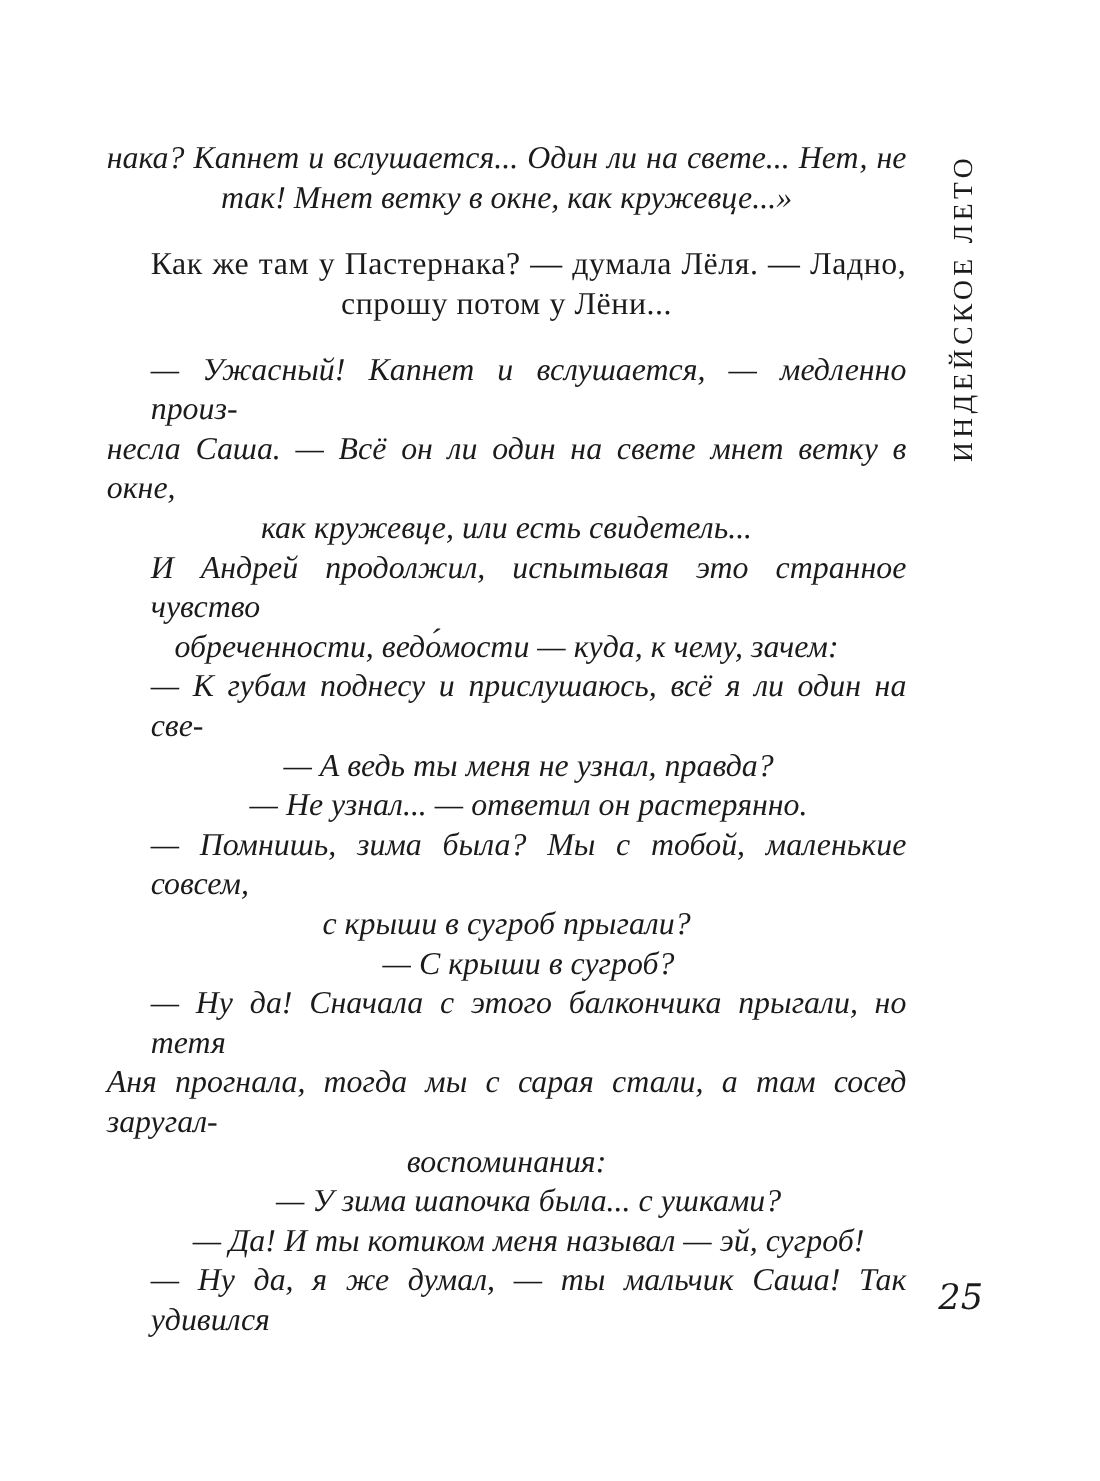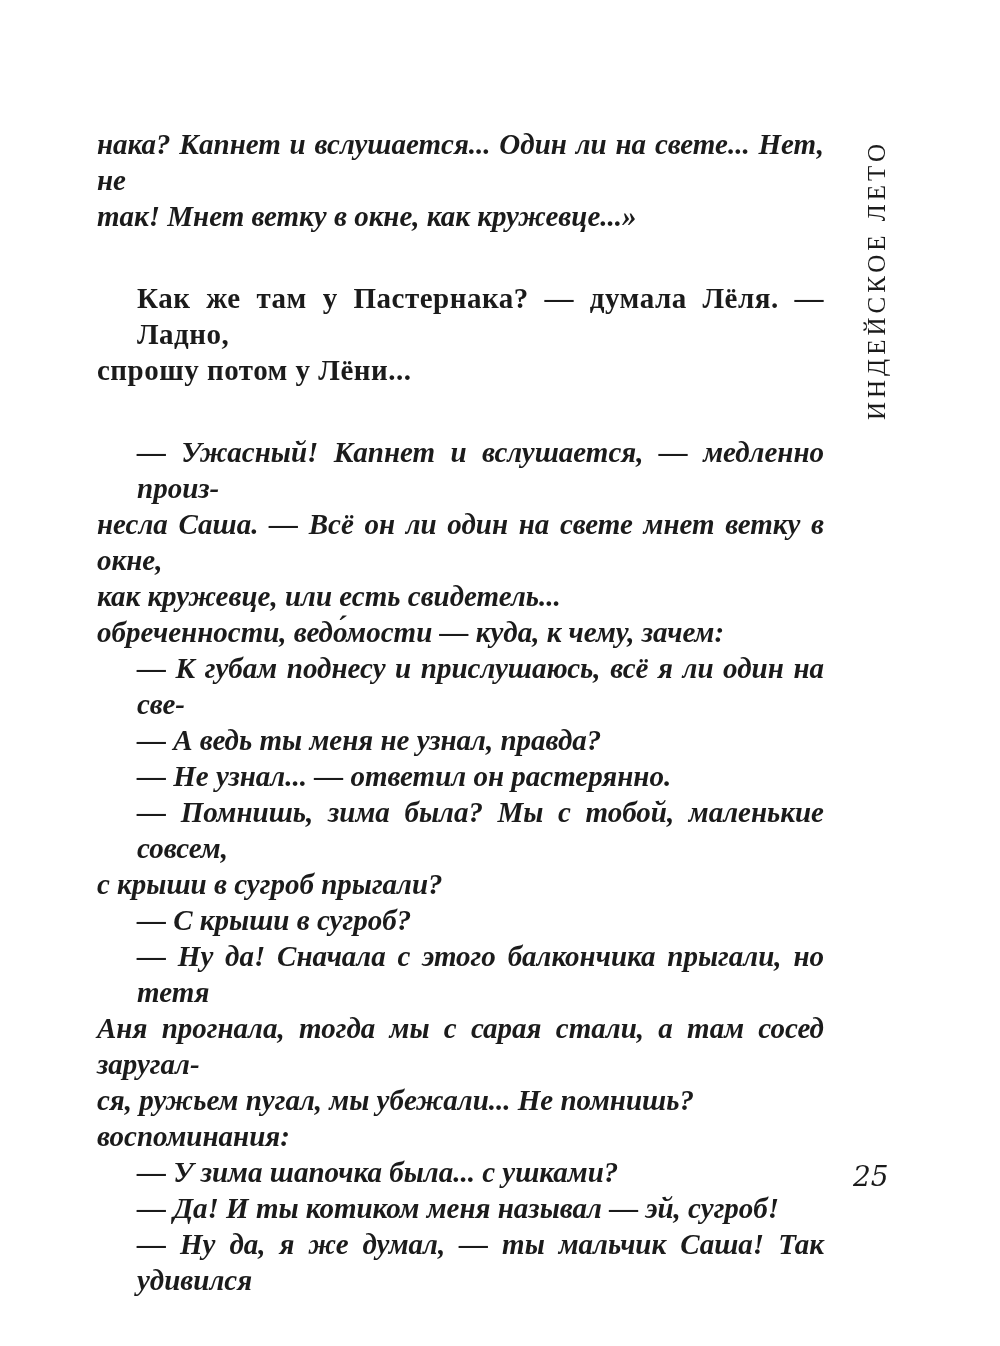--- a/index.html
+++ b/index.html
@@ -21,26 +21,26 @@
   }
   .text-block {
     position: absolute;
     left: 97px;
     top: 126px;
     width: 727px;
     font-size: 29px;
     line-height: 36px;
     color: #1b1b1b;
   }
-  .para { margin: 0; font-weight: bold; }
-  .para.gap { margin-top: 46px; }
+  .para { margin: 0; }
+  .para.gap { margin-top: 24px; }
   .para.italic { font-style: italic; }
   .para.roman { font-style: normal; letter-spacing: 0.5px; }
   .line {
-    text-align: left;
+    text-align: center;
     white-space: normal;
   }
   .line.fill {
     text-align: justify;
     text-align-last: justify;
   }
   .line.indent {
     padding-left: 40px;
   }
   .running-head {
@@ -52,21 +52,21 @@
     white-space: nowrap;
     font-size: 25px;
     letter-spacing: 4px;
     color: #1b1b1b;
     font-style: normal;
   }
   .page-number {
     position: absolute;
     left: 853px;
     top: 1160px;
-    font-size: 28px;
+    font-size: 32px;
     font-style: italic;
     font-family: "DejaVu Serif", "Liberation Serif", serif;
     color: #1b1b1b;
   }
 </style>
 </head>
 <body>
 
 <div class="page">
 
@@ -80,20 +80,21 @@
       <div class="para roman gap">
         <div class="line fill indent">Как же там у Пастернака? — думала Лёля. — Ладно,</div>
         <div class="line">спрошу потом у Лёни...</div>
       </div>
       <div class="para italic gap">
         <div class="line fill indent">— Ужасный! Капнет и вслушается, — медленно произ-</div>
         <div class="line fill">несла Саша. — Всё он ли один на свете мнет ветку в окне,</div>
         <div class="line">как кружевце, или есть свидетель...</div>
       </div>
       <div class="para italic">
+        <div class="line fill indent">И Андрей продолжил, испытывая это странное чувство</div>
         <div class="line">обреченности, ведо́мости — куда, к чему, зачем:</div>
       </div>
       <div class="para italic">
         <div class="line fill indent">— К губам поднесу и прислушаюсь, всё я ли один на све-</div>
       </div>
       <div class="para italic">
         <div class="line indent">— А ведь ты меня не узнал, правда?</div>
       </div>
       <div class="para italic">
         <div class="line indent">— Не узнал... — ответил он растерянно.</div>
@@ -101,21 +102,20 @@
       <div class="para italic">
         <div class="line fill indent">— Помнишь, зима была? Мы с тобой, маленькие совсем,</div>
         <div class="line">с крыши в сугроб прыгали?</div>
       </div>
       <div class="para italic">
         <div class="line indent">— С крыши в сугроб?</div>
       </div>
       <div class="para italic">
         <div class="line fill indent">— Ну да! Сначала с этого балкончика прыгали, но тетя</div>
         <div class="line fill">Аня прогнала, тогда мы с сарая стали, а там сосед заругал-</div>
-        <div class="line">ся, ружьем пугал, мы убежали... Не помнишь?</div>
       </div>
       <div class="para italic">
         <div class="line">воспоминания:</div>
       </div>
       <div class="para italic">
         <div class="line indent">— У зима шапочка была... с ушками?</div>
       </div>
       <div class="para italic">
         <div class="line indent">— Да! И ты котиком меня называл — эй, сугроб!</div>
       </div>

